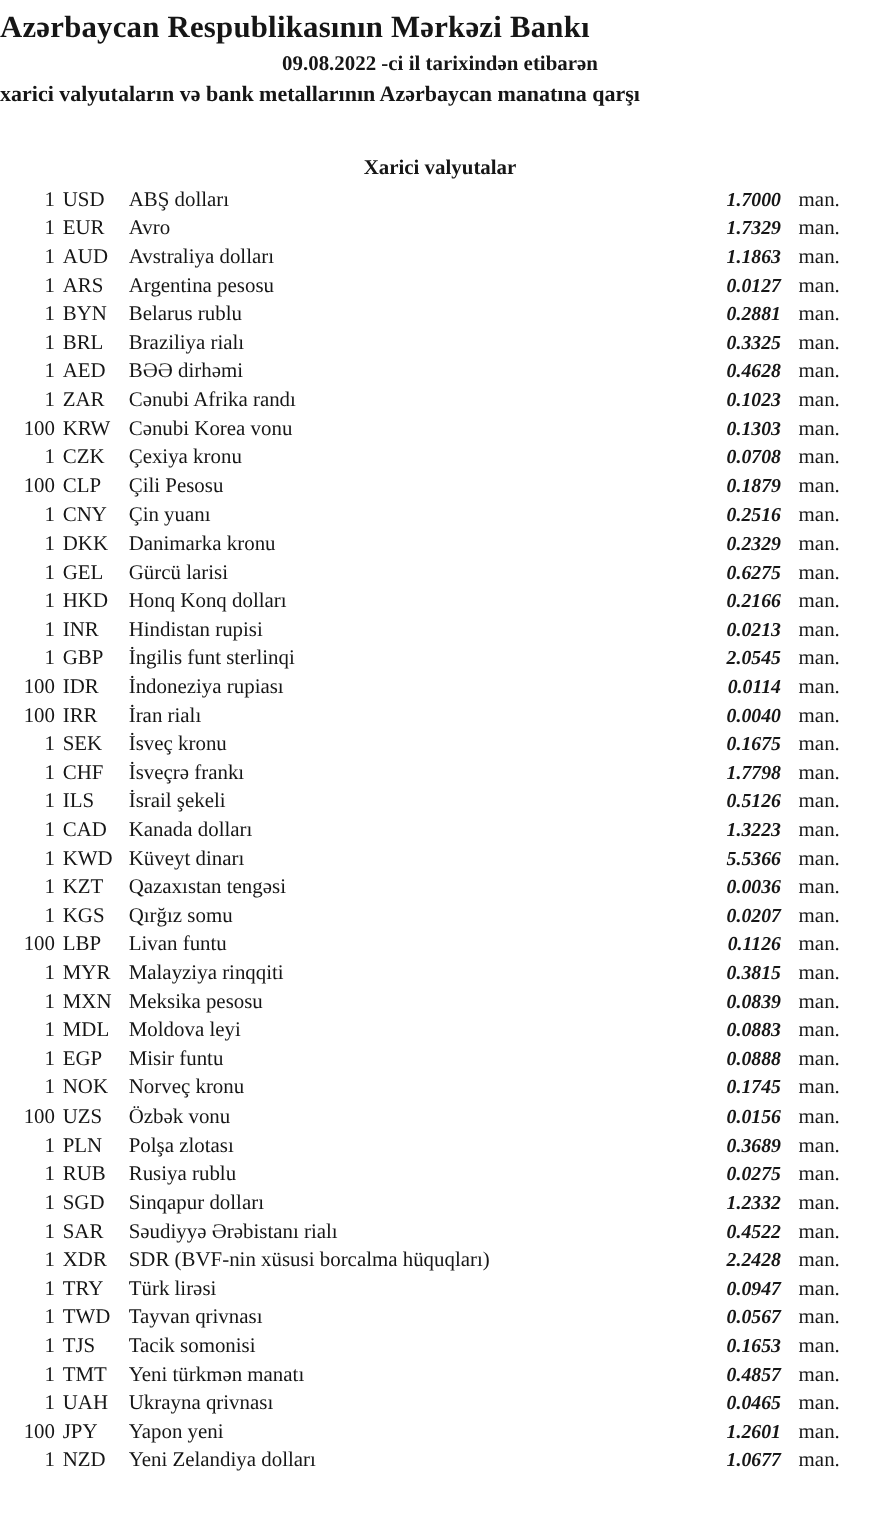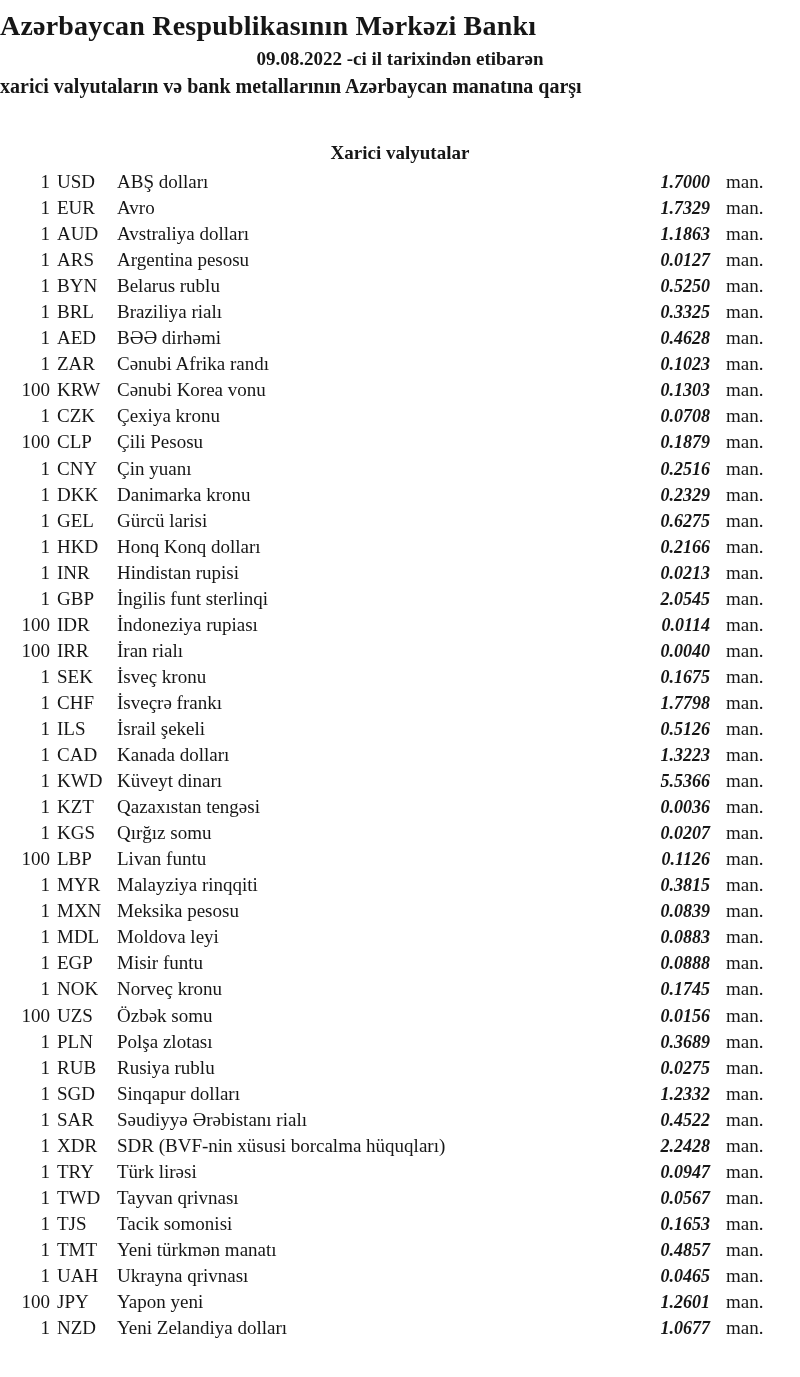--- a/index.html
+++ b/index.html
@@ -134,21 +134,21 @@
         <span class="qty">1</span>
         <span class="code">ARS</span>
         <span class="name">Argentina pesosu</span>
         <span class="rate">0.0127</span>
         <span class="unit">man.</span>
       </div>
       <div class="row">
         <span class="qty">1</span>
         <span class="code">BYN</span>
         <span class="name">Belarus rublu</span>
-        <span class="rate">0.5250</span>
+        <span class="rate">0.2881</span>
         <span class="unit">man.</span>
       </div>
       <div class="row">
         <span class="qty">1</span>
         <span class="code">BRL</span>
         <span class="name">Braziliya rialı</span>
         <span class="rate">0.3325</span>
         <span class="unit">man.</span>
       </div>
       <div class="row">
@@ -329,21 +329,21 @@
       <div class="row">
         <span class="qty">1</span>
         <span class="code">NOK</span>
         <span class="name">Norveç kronu</span>
         <span class="rate">0.1745</span>
         <span class="unit">man.</span>
       </div>
       <div class="row">
         <span class="qty">100</span>
         <span class="code">UZS</span>
-        <span class="name">Özbək somu</span>
+        <span class="name">Özbək vonu</span>
         <span class="rate">0.0156</span>
         <span class="unit">man.</span>
       </div>
       <div class="row">
         <span class="qty">1</span>
         <span class="code">PLN</span>
         <span class="name">Polşa zlotası</span>
         <span class="rate">0.3689</span>
         <span class="unit">man.</span>
       </div>

